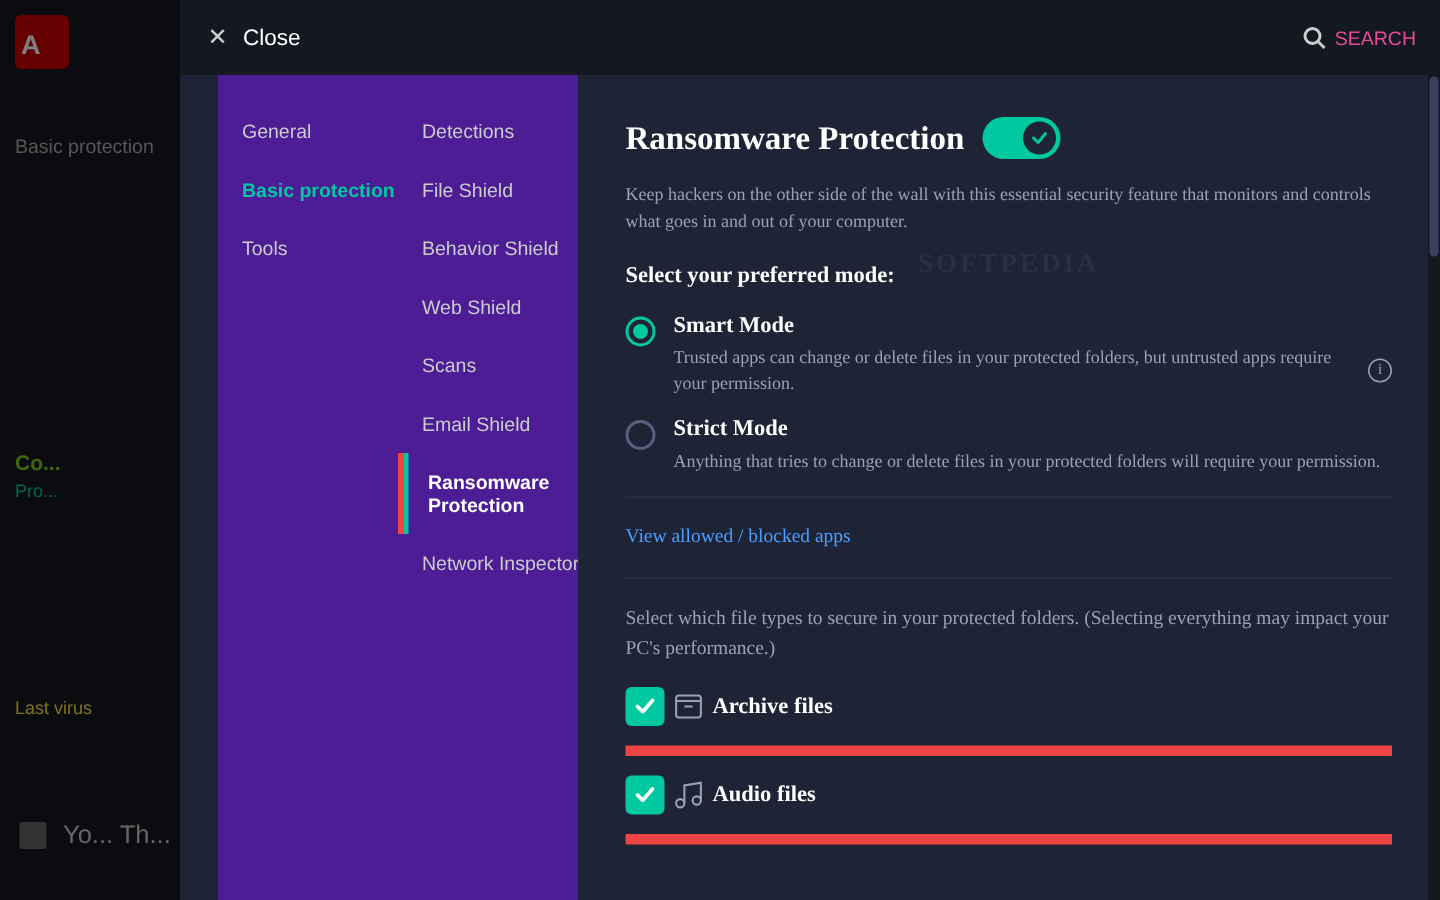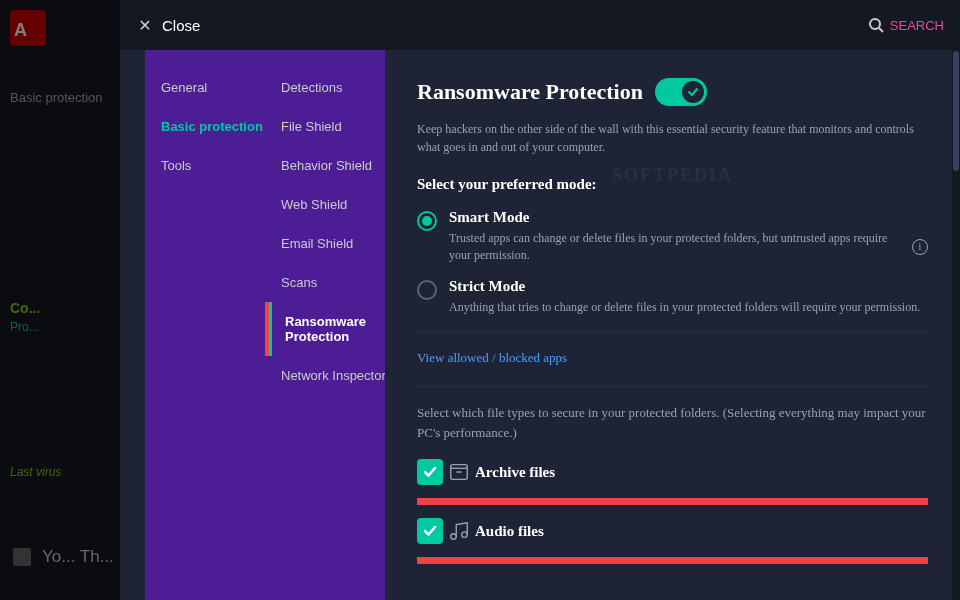--- a/index.html
+++ b/index.html
@@ -386,23 +386,22 @@
     .bg-pro {
       position: absolute;
       left: 10px; top: 320px;
       color: #00c8a0; font-size: 12px;
       z-index: 2;
     }
 
     .bg-last-virus {
       position: absolute;
       left: 10px; top: 465px;
-      color: #84cc16; font-size: 12px;
+      color: #fde047; font-size: 12px;
       z-index: 2;
-      font-style: italic;
     }
 
     .bg-icon-area {
       position: absolute;
       left: 10px; top: 545px;
       z-index: 2;
       display: flex; align-items: center; gap: 8px;
       color: #ccc; font-size: 17px;
     }
 
@@ -463,22 +462,22 @@
           <div class="nav-item">General</div>
           <div class="nav-item active" style="color:#00c8a0;">Basic protection</div>
           <div class="nav-item">Tools</div>
         </div>
 
         <div class="nav-col-2">
           <div class="nav-item">Detections</div>
           <div class="nav-item">File Shield</div>
           <div class="nav-item">Behavior Shield</div>
           <div class="nav-item">Web Shield</div>
+          <div class="nav-item">Scans</div>
           <div class="nav-item">Email Shield</div>
-          <div class="nav-item">Scans</div>
           <div class="nav-item active" style="border-left: 4px solid #ef4444; ">Ransomware<br>Protection</div>
           <div class="nav-item">Network Inspector</div>
         </div>
       </div>
     </div>
 
     <div class="right-content">
       
       <div class="watermark">SOFTPEDIA</div>
 

